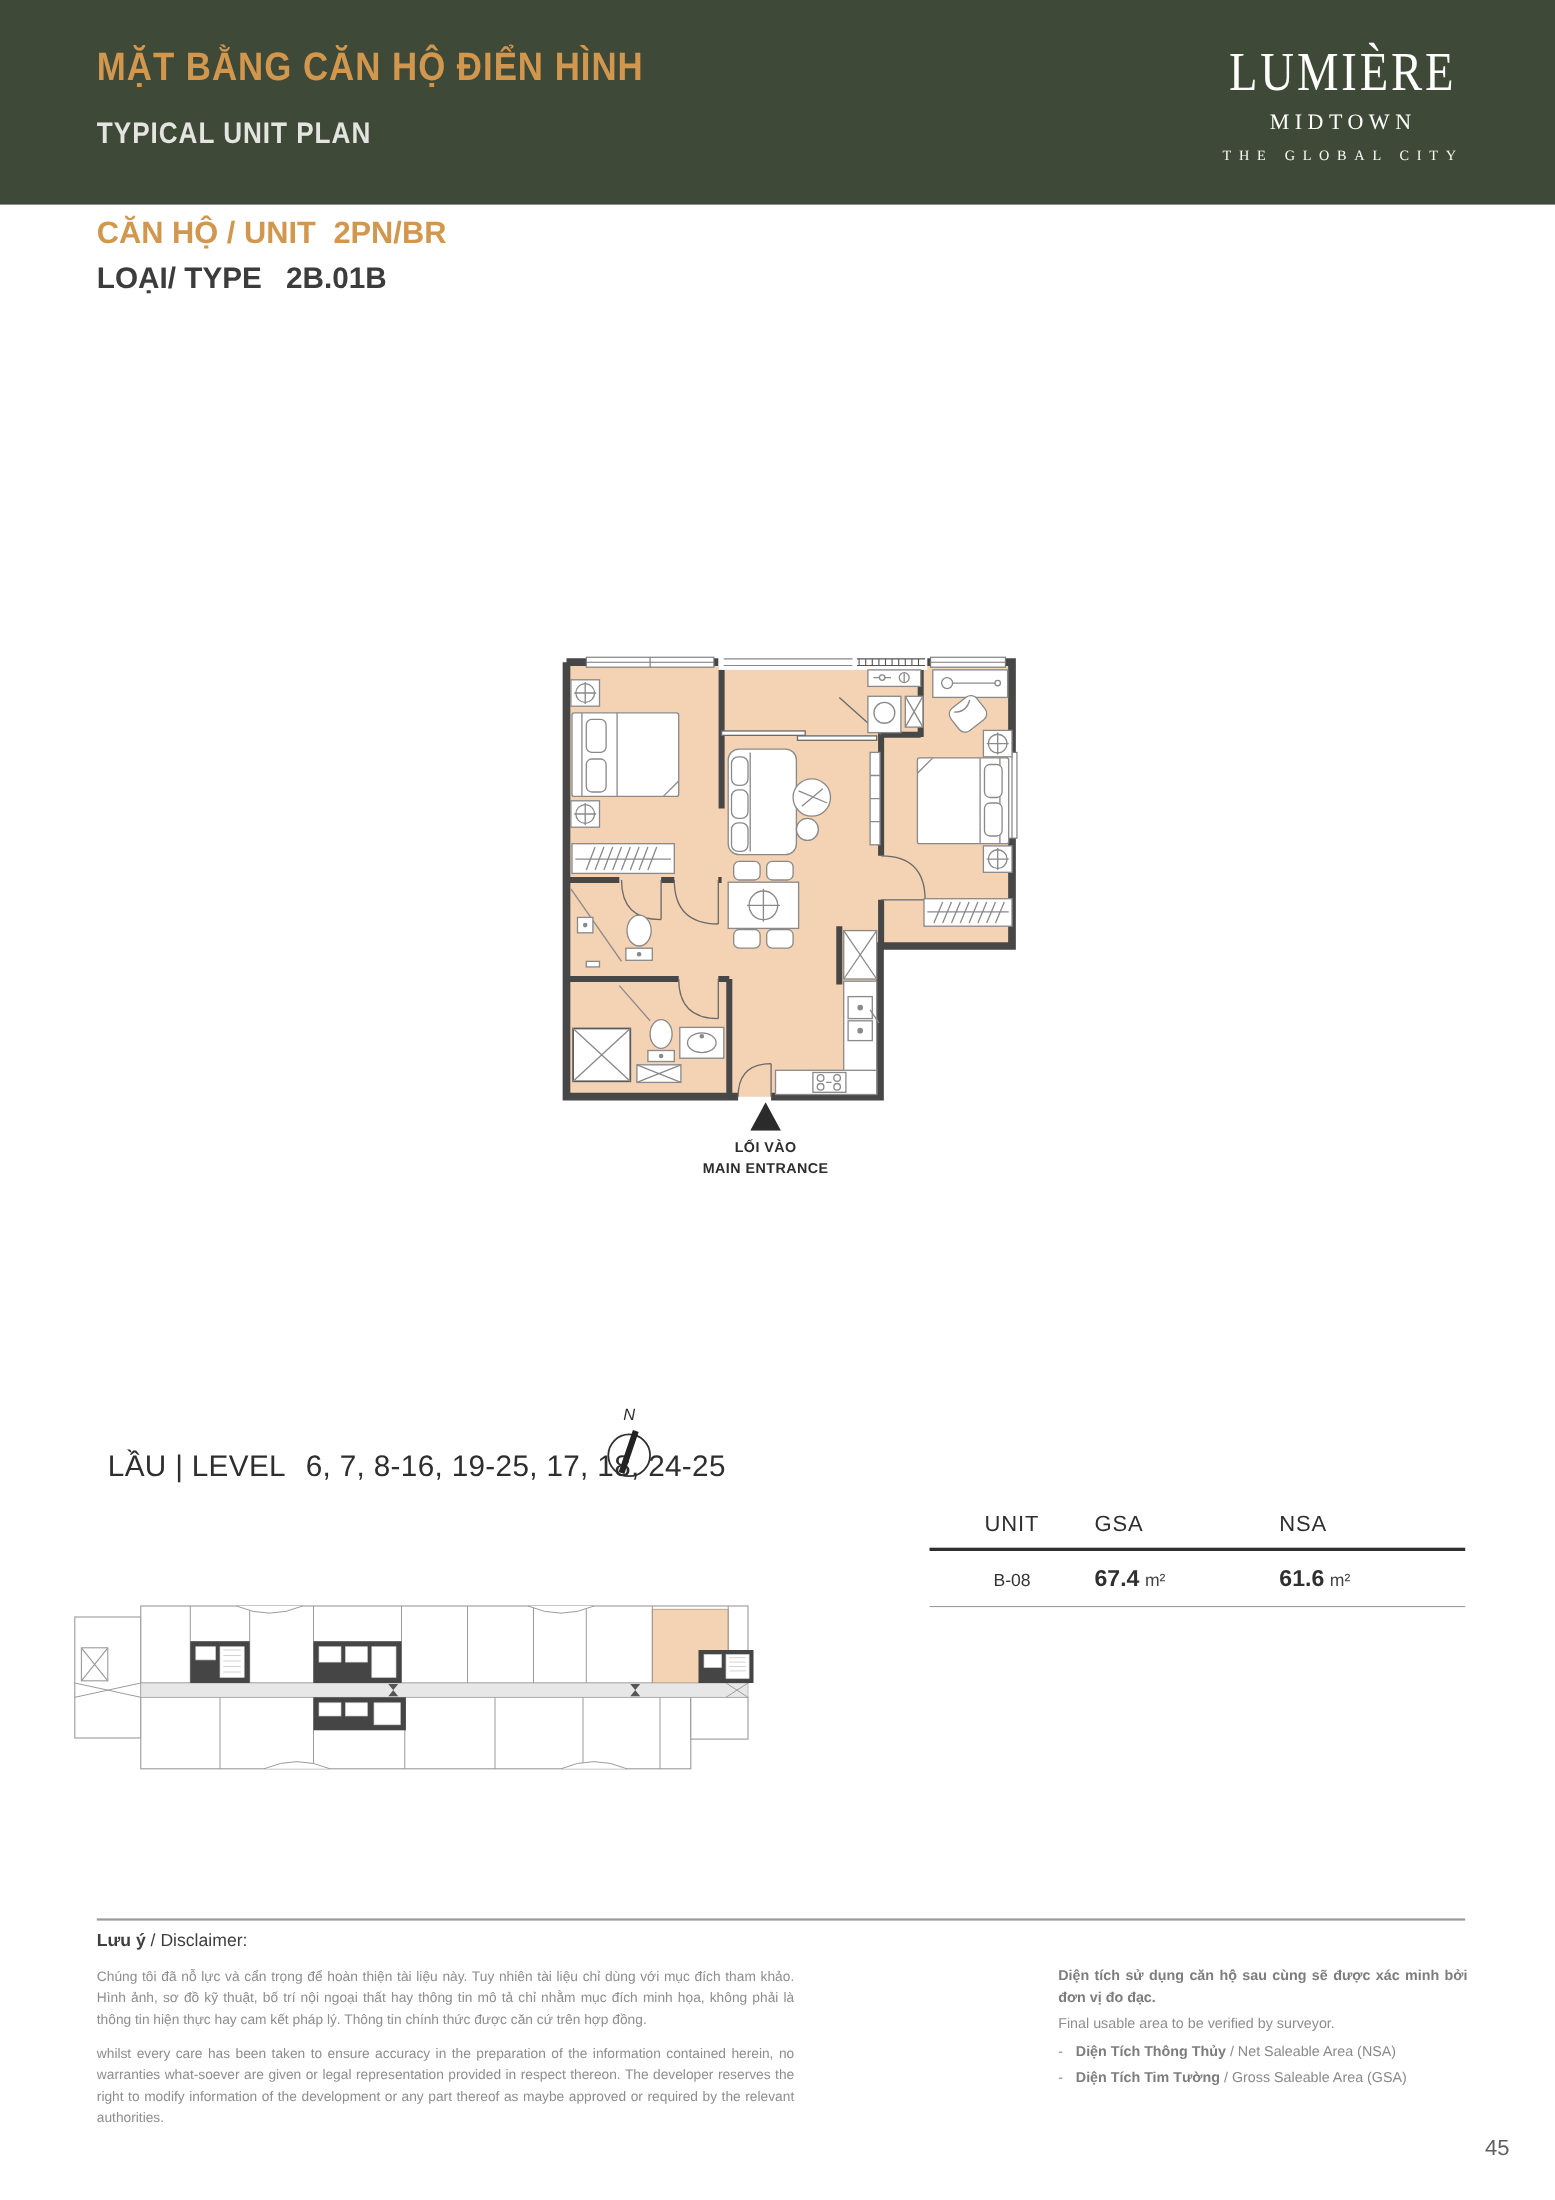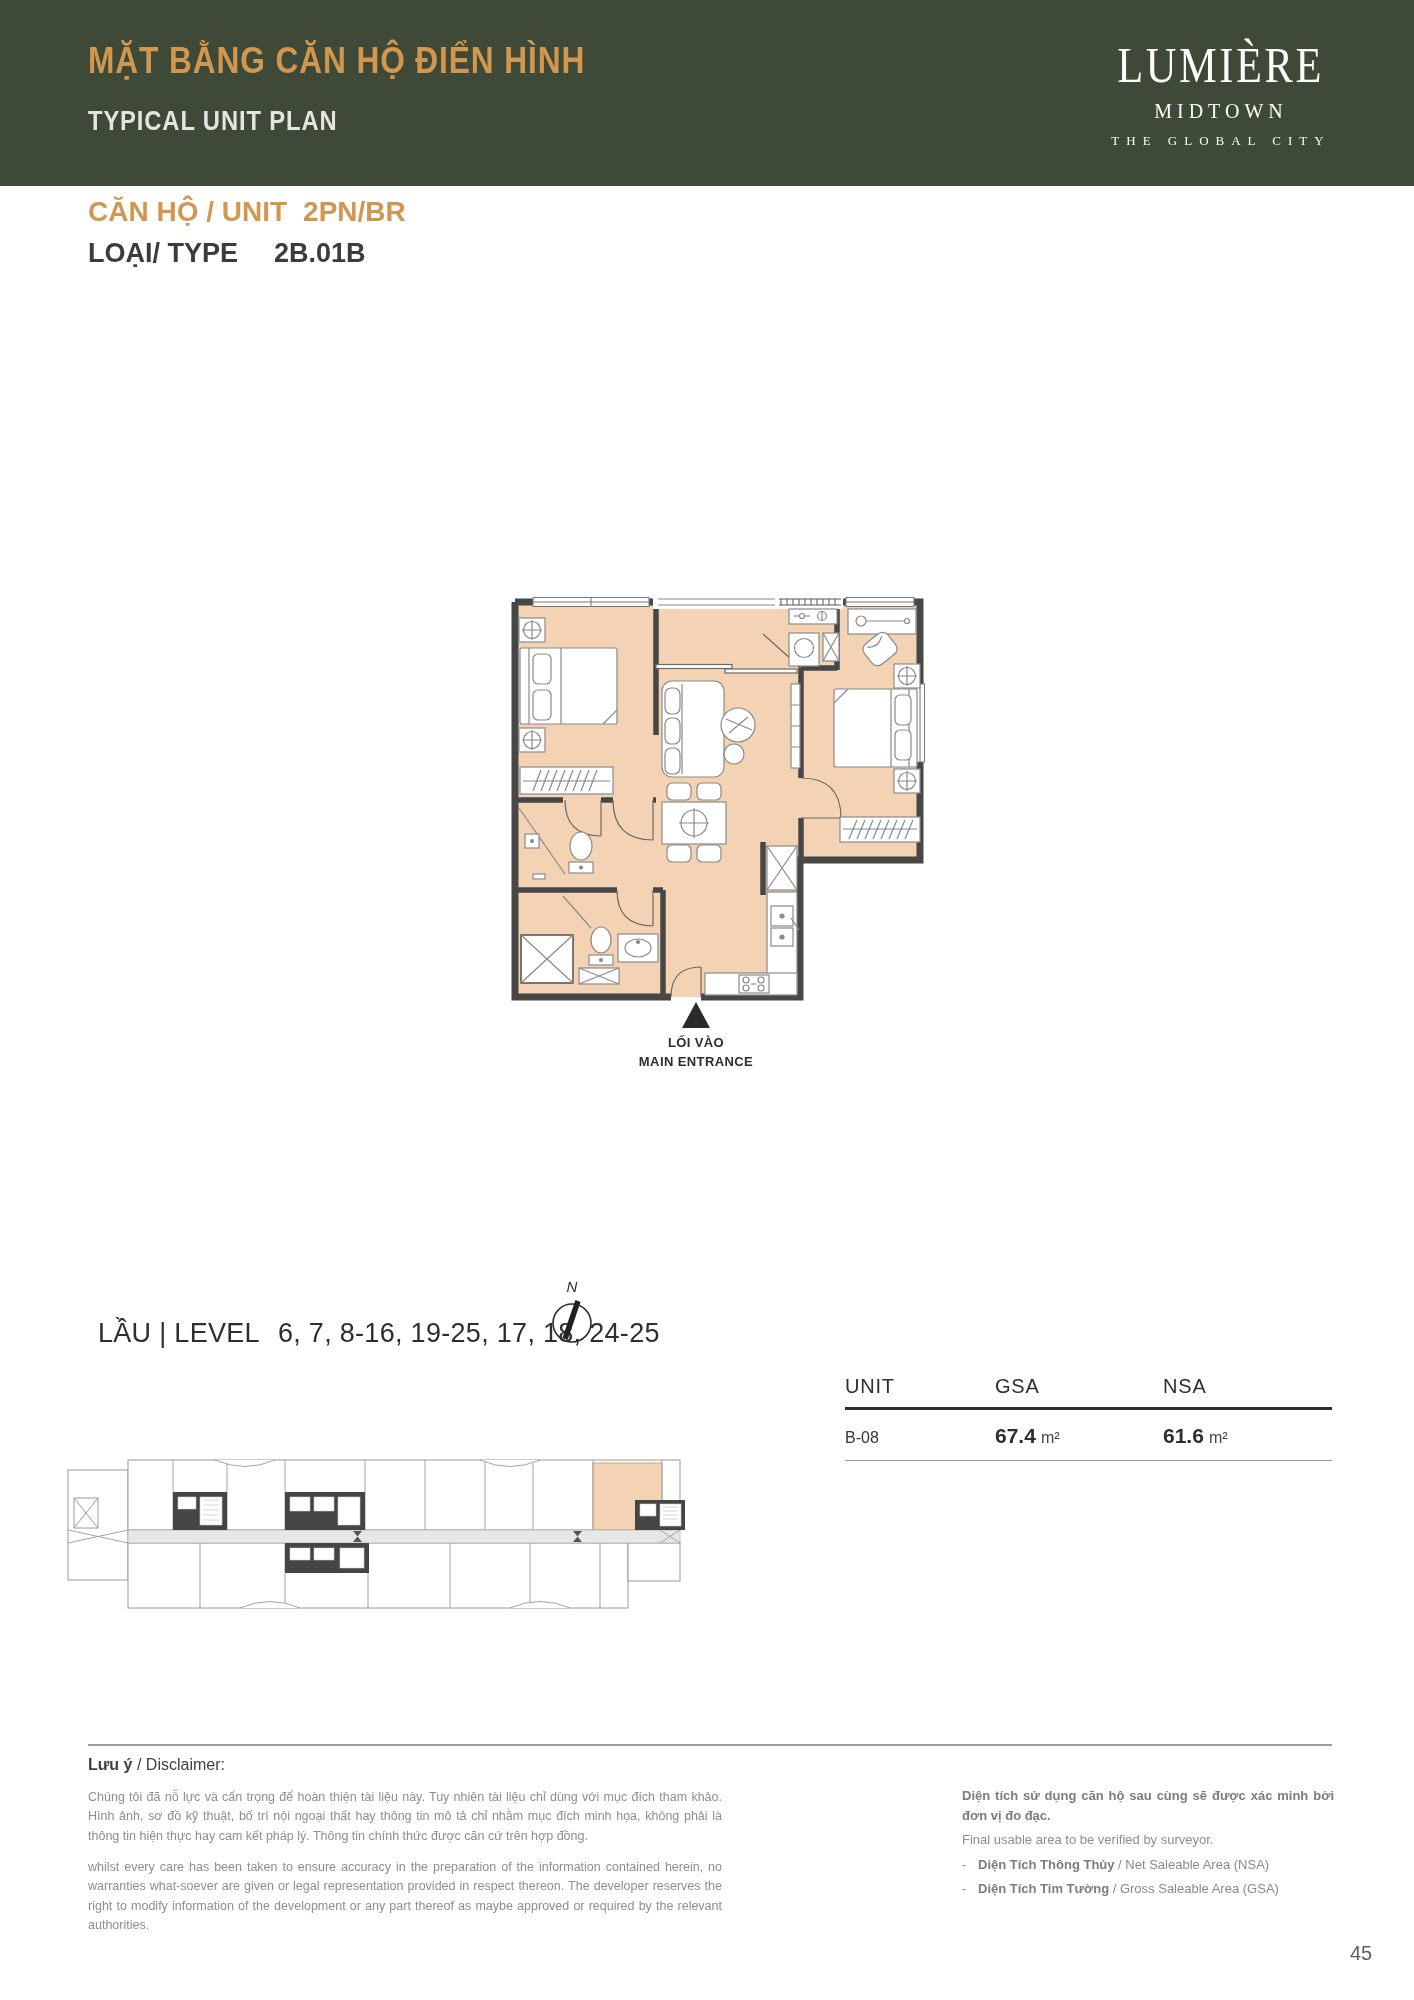--- a/index.html
+++ b/index.html
@@ -14,33 +14,33 @@
   .hdr-title{left:88px;top:40px;font-size:36px;font-weight:bold;color:#D2974E;letter-spacing:1px;white-space:nowrap;}
   .hdr-sub{left:88px;top:106px;font-size:27px;font-weight:bold;color:#E4E4E0;letter-spacing:1px;white-space:nowrap;}
   .logo{left:1075px;top:36px;width:292px;text-align:center;color:#fdfdfb;font-family:"Liberation Serif", serif;}
   .logo-name{font-size:50px;letter-spacing:3px;transform:scaleX(.85);display:inline-block;transform-origin:center;font-weight:400;}
   .logo-sub{margin-top:6px;font-size:20px;letter-spacing:5px;}
   .logo-tag{margin-top:10px;font-size:13px;letter-spacing:7px;}
   
   .unit-line{left:88px;top:196px;font-size:28px;font-weight:bold;color:#D2974E;white-space:nowrap;}
   .unit-line .val{margin-left:16px;text-align:right;}
   .type-line{left:88px;top:238px;font-size:27px;font-weight:bold;color:#3C3C3C;white-space:nowrap;}
-  .type-line .val{margin-left:36px;}
+  .type-line .val{margin-left:22px;}
   
   .entrance{left:606px;top:1002px;width:180px;text-align:center;}
   .entrance .labels{margin-top:6px;font-size:13px;font-weight:bold;color:#2d2d2d;letter-spacing:.4px;line-height:1.45;}
   
   .level-line{left:98px;top:1318px;font-size:27px;color:#2e2e2e;white-space:nowrap;letter-spacing:.3px;}
   .level-line .vals{margin-left:18px;}
   .compass{left:548px;top:1278px;width:48px;text-align:center;}
   .compass .n{font-size:15px;font-style:italic;color:#2e2e2e;}
   
   .tbl{left:845px;top:1375px;width:487px;}
   .tbl .hdr{display:flex;font-size:20px;letter-spacing:.8px;color:#2f2f2f;}
-  .tbl .c1{width:150px;} .tbl .c2{width:168px;} .tbl .c3{width:169px;}
+  .tbl .c1{width:150px;text-align:center;} .tbl .c2{width:168px;} .tbl .c3{width:169px;}
   .tbl .rule-thick{margin-top:9px;height:2.5px;background:#2f2f2f;}
   .tbl .row{display:flex;align-items:baseline;margin-top:14px;font-size:16px;color:#333;}
   .tbl .big{font-size:21px;font-weight:bold;color:#2f2f2f;}
   .tbl .unit-suffix{font-size:16px;font-weight:normal;color:#444;margin-left:5px;}
   .tbl .rule-thin{margin-top:12px;height:1px;background:#9c9c9c;}
   
   .divider{left:88px;top:1744px;width:1244px;height:1.5px;background:#9a9a9a;}
   .disc-head{left:88px;top:1756px;font-size:16px;color:#3f3f3f;}
   .disc-head b{font-weight:bold;}
   .disc-vi{left:88px;top:1788px;width:634px;font-size:12.5px;line-height:1.55;color:#8e8e8e;text-align:justify;}

